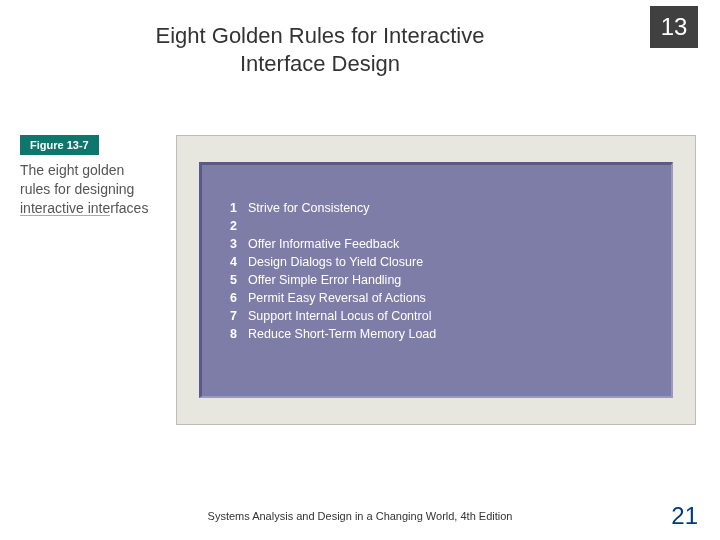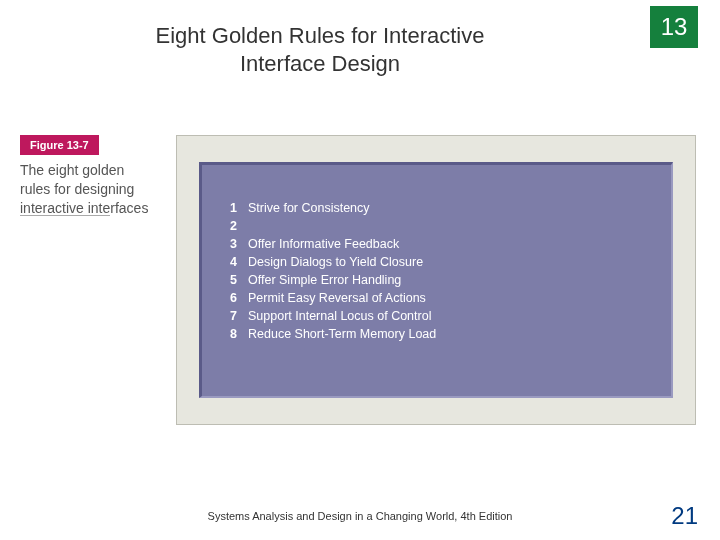--- a/index.html
+++ b/index.html
@@ -10,21 +10,21 @@
     font-family: Arial, Helvetica, sans-serif;
     position: relative;
     overflow: hidden;
   }
   .chapter-badge {
     position: absolute;
     top: 6px;
     right: 22px;
     width: 48px;
     height: 42px;
-    background: #15803d;
+    background: #404040;
     color: #ffffff;
     font-size: 24px;
     display: flex;
     align-items: center;
     justify-content: center;
   }
   .slide-title {
     position: absolute;
     top: 22px;
     left: 120px;
@@ -39,21 +39,21 @@
     position: absolute;
     top: 135px;
     left: 20px;
     width: 680px;
     height: 292px;
   }
   .fig-label {
     position: absolute;
     top: 0;
     left: 0;
-    background: #be185d;
+    background: #0f766e;
     color: #ffffff;
     font-size: 11px;
     padding: 4px 10px;
     font-weight: bold;
   }
   .fig-caption {
     position: absolute;
     top: 26px;
     left: 0;
     width: 130px;

